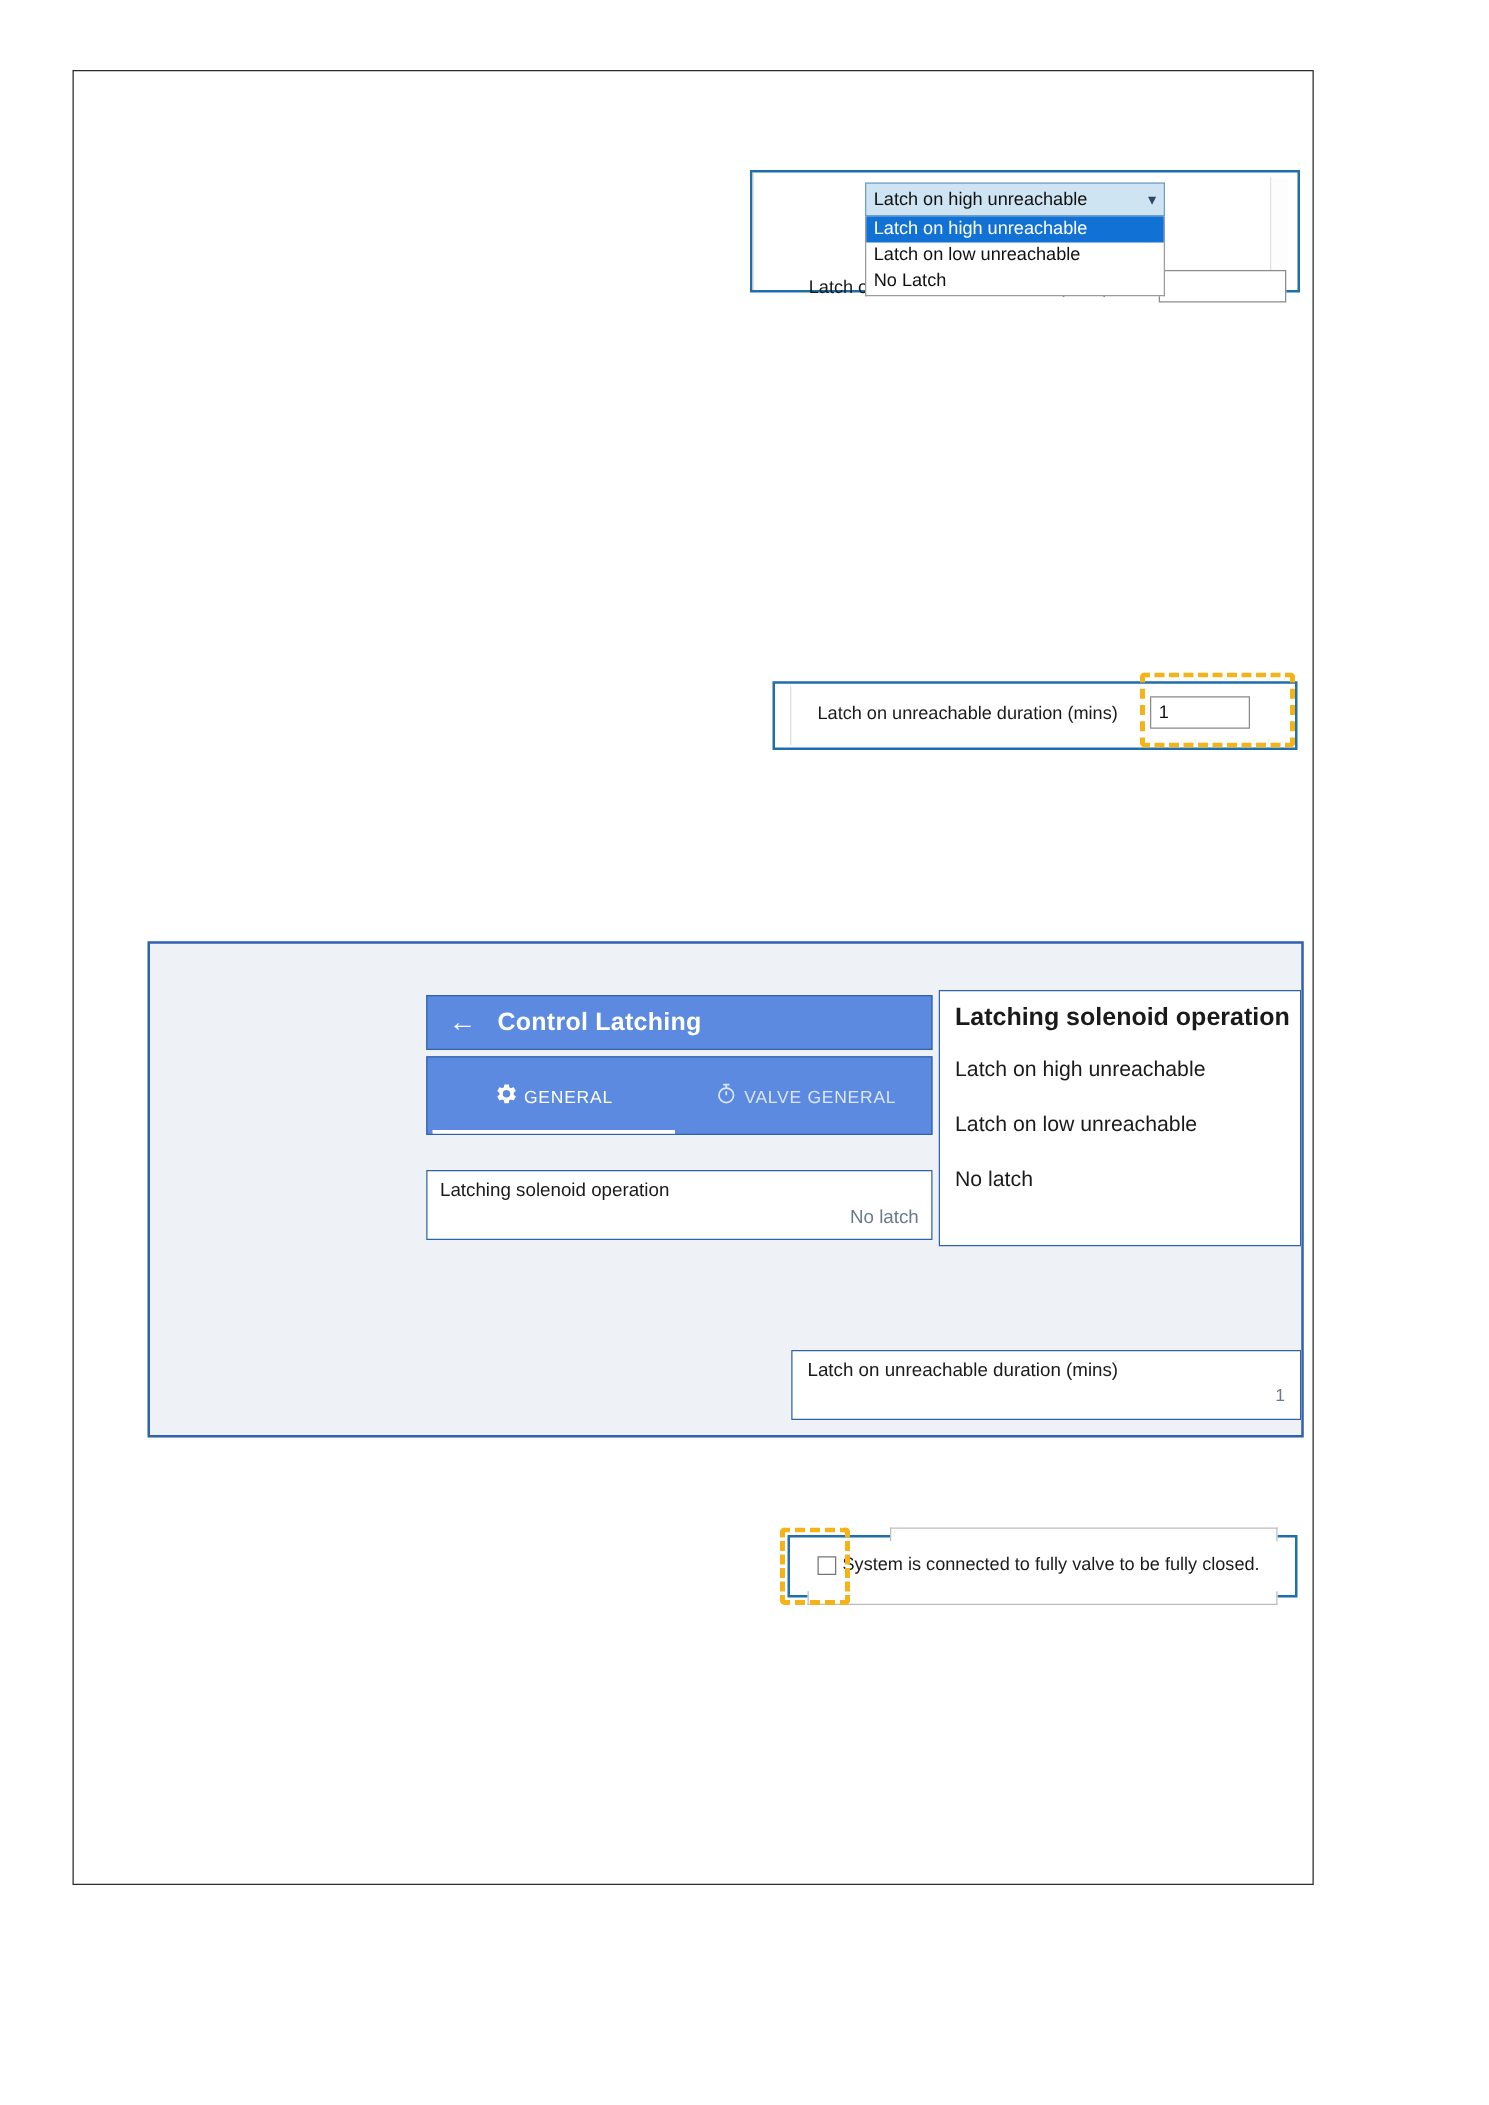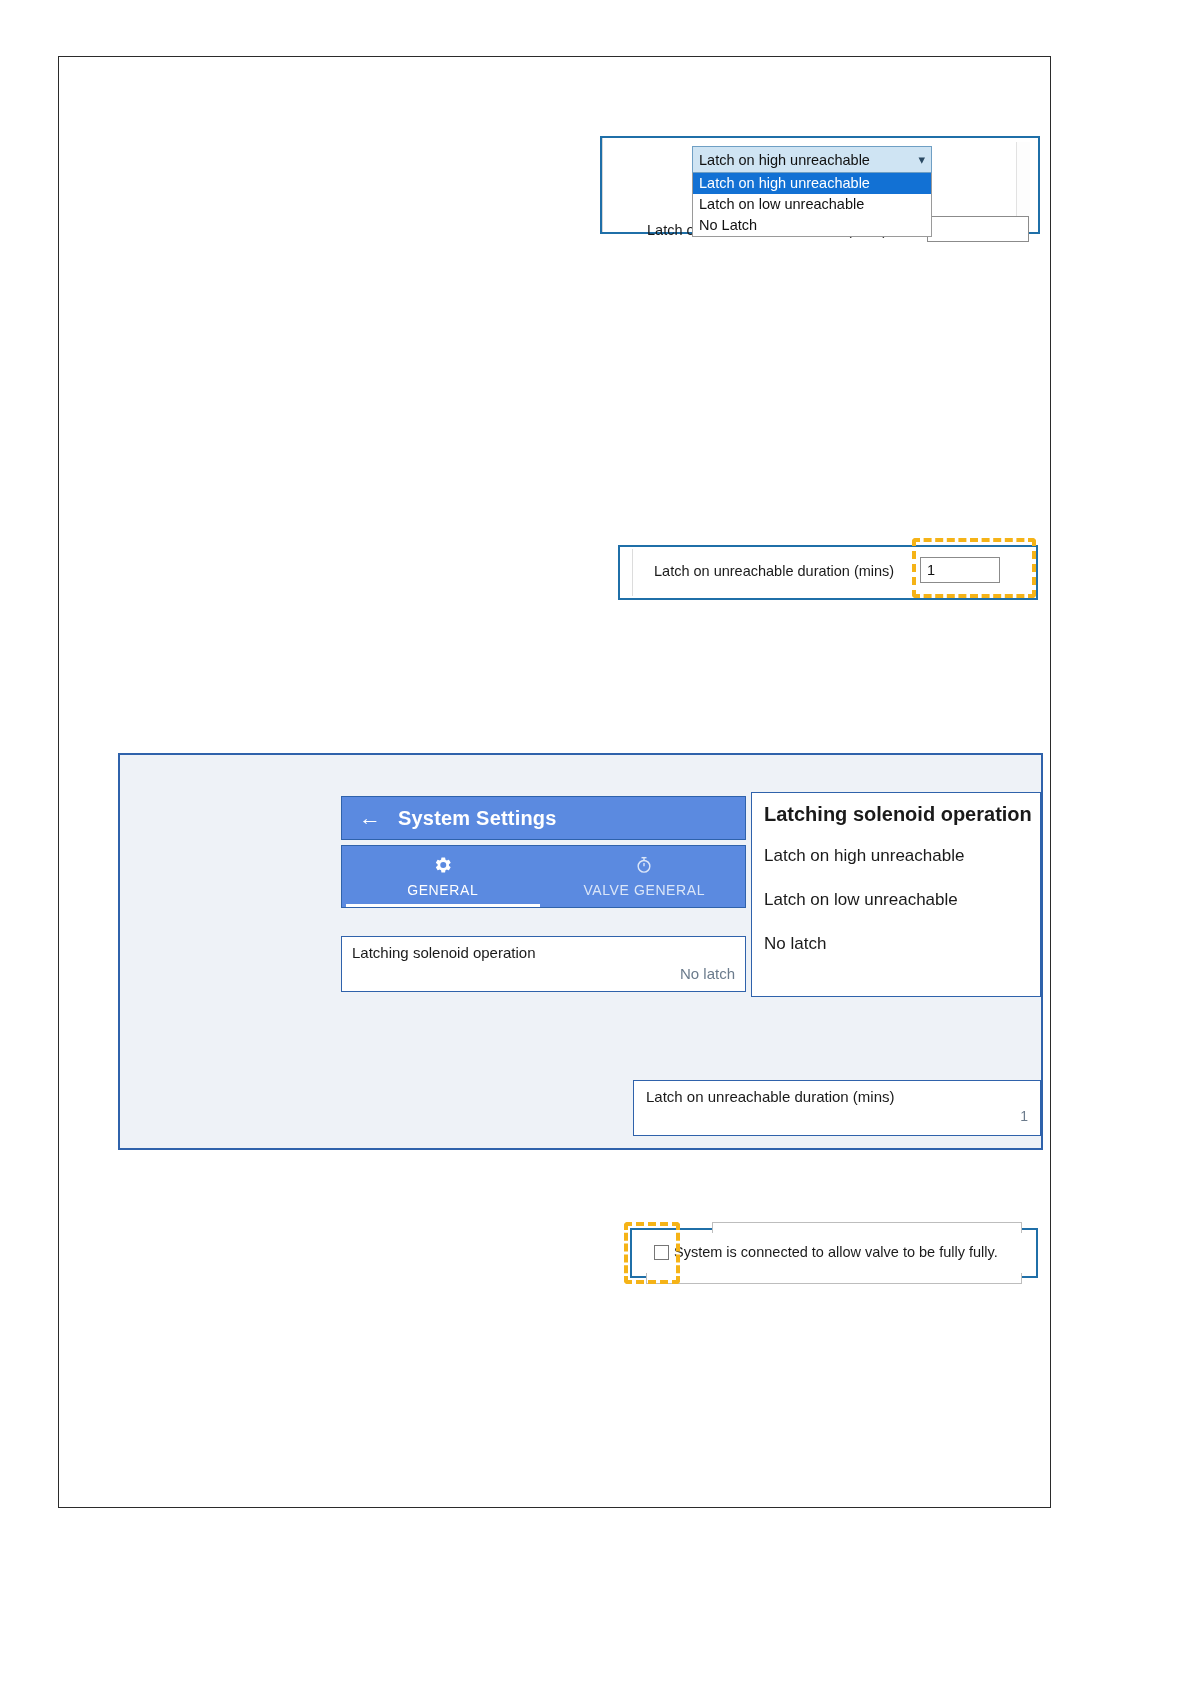--- a/index.html
+++ b/index.html
@@ -37,21 +37,21 @@
     background:#eef2f7;border:2px solid #2f62ab;box-sizing:border-box;}
   .rule-line{position:absolute;left:135px;top:770px;width:145px;height:0;border-top:2px solid #3b3b3b;}
 
   .appbar{position:absolute;left:341px;top:796px;width:405px;height:44px;background:#5b8ae0;
     border:1px solid #2f62ab;box-sizing:border-box;display:flex;align-items:center;}
   .appbar .back{width:56px;text-align:center;color:#fff;font-size:22px;line-height:1;}
   .appbar .title{color:#ffffff;font-size:20px;font-weight:bold;letter-spacing:.2px;}
 
   .tabbar{position:absolute;left:341px;top:845px;width:405px;height:63px;background:#5b8ae0;
     border:1px solid #2f62ab;box-sizing:border-box;display:flex;}
-  .tab{flex:1;display:flex;flex-direction:column;align-items:center;justify-content:center;gap:4px;position:relative;}
+  .tab{flex:1;display:flex;align-items:center;justify-content:center;gap:4px;position:relative;}
   .tab .ti{color:#ffffff;line-height:1;}
   .tab .tl{font-size:14px;letter-spacing:.6px;color:#ffffff;}
   .tab.inactive .tl,.tab.inactive .ti{color:#dbe6f8;}
   .tab.active::after{content:"";position:absolute;left:4px;right:4px;bottom:0;height:3px;background:#ffffff;}
 
   .list-card{position:absolute;left:341px;top:936px;width:405px;height:56px;background:#ffffff;
     border:1px solid #2f62ab;box-sizing:border-box;padding:7px 10px;}
   .list-card .lbl{font-size:15px;color:#1a1a1a;}
   .list-card .val{font-size:15px;color:#6b7b8c;text-align:right;margin-top:4px;}
 
@@ -104,21 +104,21 @@
   <div class="dur-label">Latch on unreachable duration (mins)</div>
   <div class="dur-input">1</div>
 </div>
 <div class="dashed-hl" id="hl-duration"></div>
 
 <div class="rule-line"></div>
 <div id="app-frame"></div>
 
 <div class="appbar">
   <div class="back">←</div>
-  <div class="title">System Settings</div>
+  <div class="title">Control Latching</div>
 </div>
 
 <div class="tabbar">
   <div class="tab active">
     <span class="ti">
       <svg width="20" height="20" viewBox="0 0 24 24" fill="#ffffff" aria-hidden="true">
         <path d="M19.1 12.9c.04-.3.06-.6.06-.9s-.02-.6-.06-.9l1.9-1.5c.17-.13.22-.38.11-.58l-1.8-3.1c-.11-.2-.35-.28-.56-.2l-2.25.9a6.9 6.9 0 0 0-1.56-.9l-.34-2.4A.45.45 0 0 0 14.1 3h-3.6a.45.45 0 0 0-.45.38l-.34 2.4c-.56.23-1.08.53-1.56.9l-2.25-.9a.45.45 0 0 0-.56.2l-1.8 3.1c-.11.2-.06.45.11.58l1.9 1.5c-.04.3-.06.6-.06.9s.02.6.06.9l-1.9 1.5a.45.45 0 0 0-.11.58l1.8 3.1c.11.2.35.28.56.2l2.25-.9c.48.37 1 .67 1.56.9l.34 2.4c.03.22.22.38.45.38h3.6c.23 0 .42-.16.45-.38l.34-2.4c.56-.23 1.08-.53 1.56-.9l2.25.9c.21.08.45 0 .56-.2l1.8-3.1a.45.45 0 0 0-.11-.58l-1.9-1.5ZM12.3 15.6a3.6 3.6 0 1 1 0-7.2 3.6 3.6 0 0 1 0 7.2Z"></path>
       </svg>
     </span>
     <span class="tl">GENERAL</span>
@@ -151,16 +151,16 @@
 <div class="dur-card">
   <div class="lbl">Latch on unreachable duration (mins)</div>
   <div class="val">1</div>
 </div>
 
 <div class="win-panel" id="callout-check">
   <div class="chk-top-edge"></div>
   <div class="chk-bot-edge"></div>
   <div class="chk-row">
     <span class="chk-box"></span>
-    <span class="chk-lbl">System is connected to allow valve to be fully fully.</span>
+    <span class="chk-lbl">System is connected to fully valve to be fully closed.</span>
   </div>
 </div>
 <div class="dashed-hl" id="hl-check"></div>
 
 </body></html>

